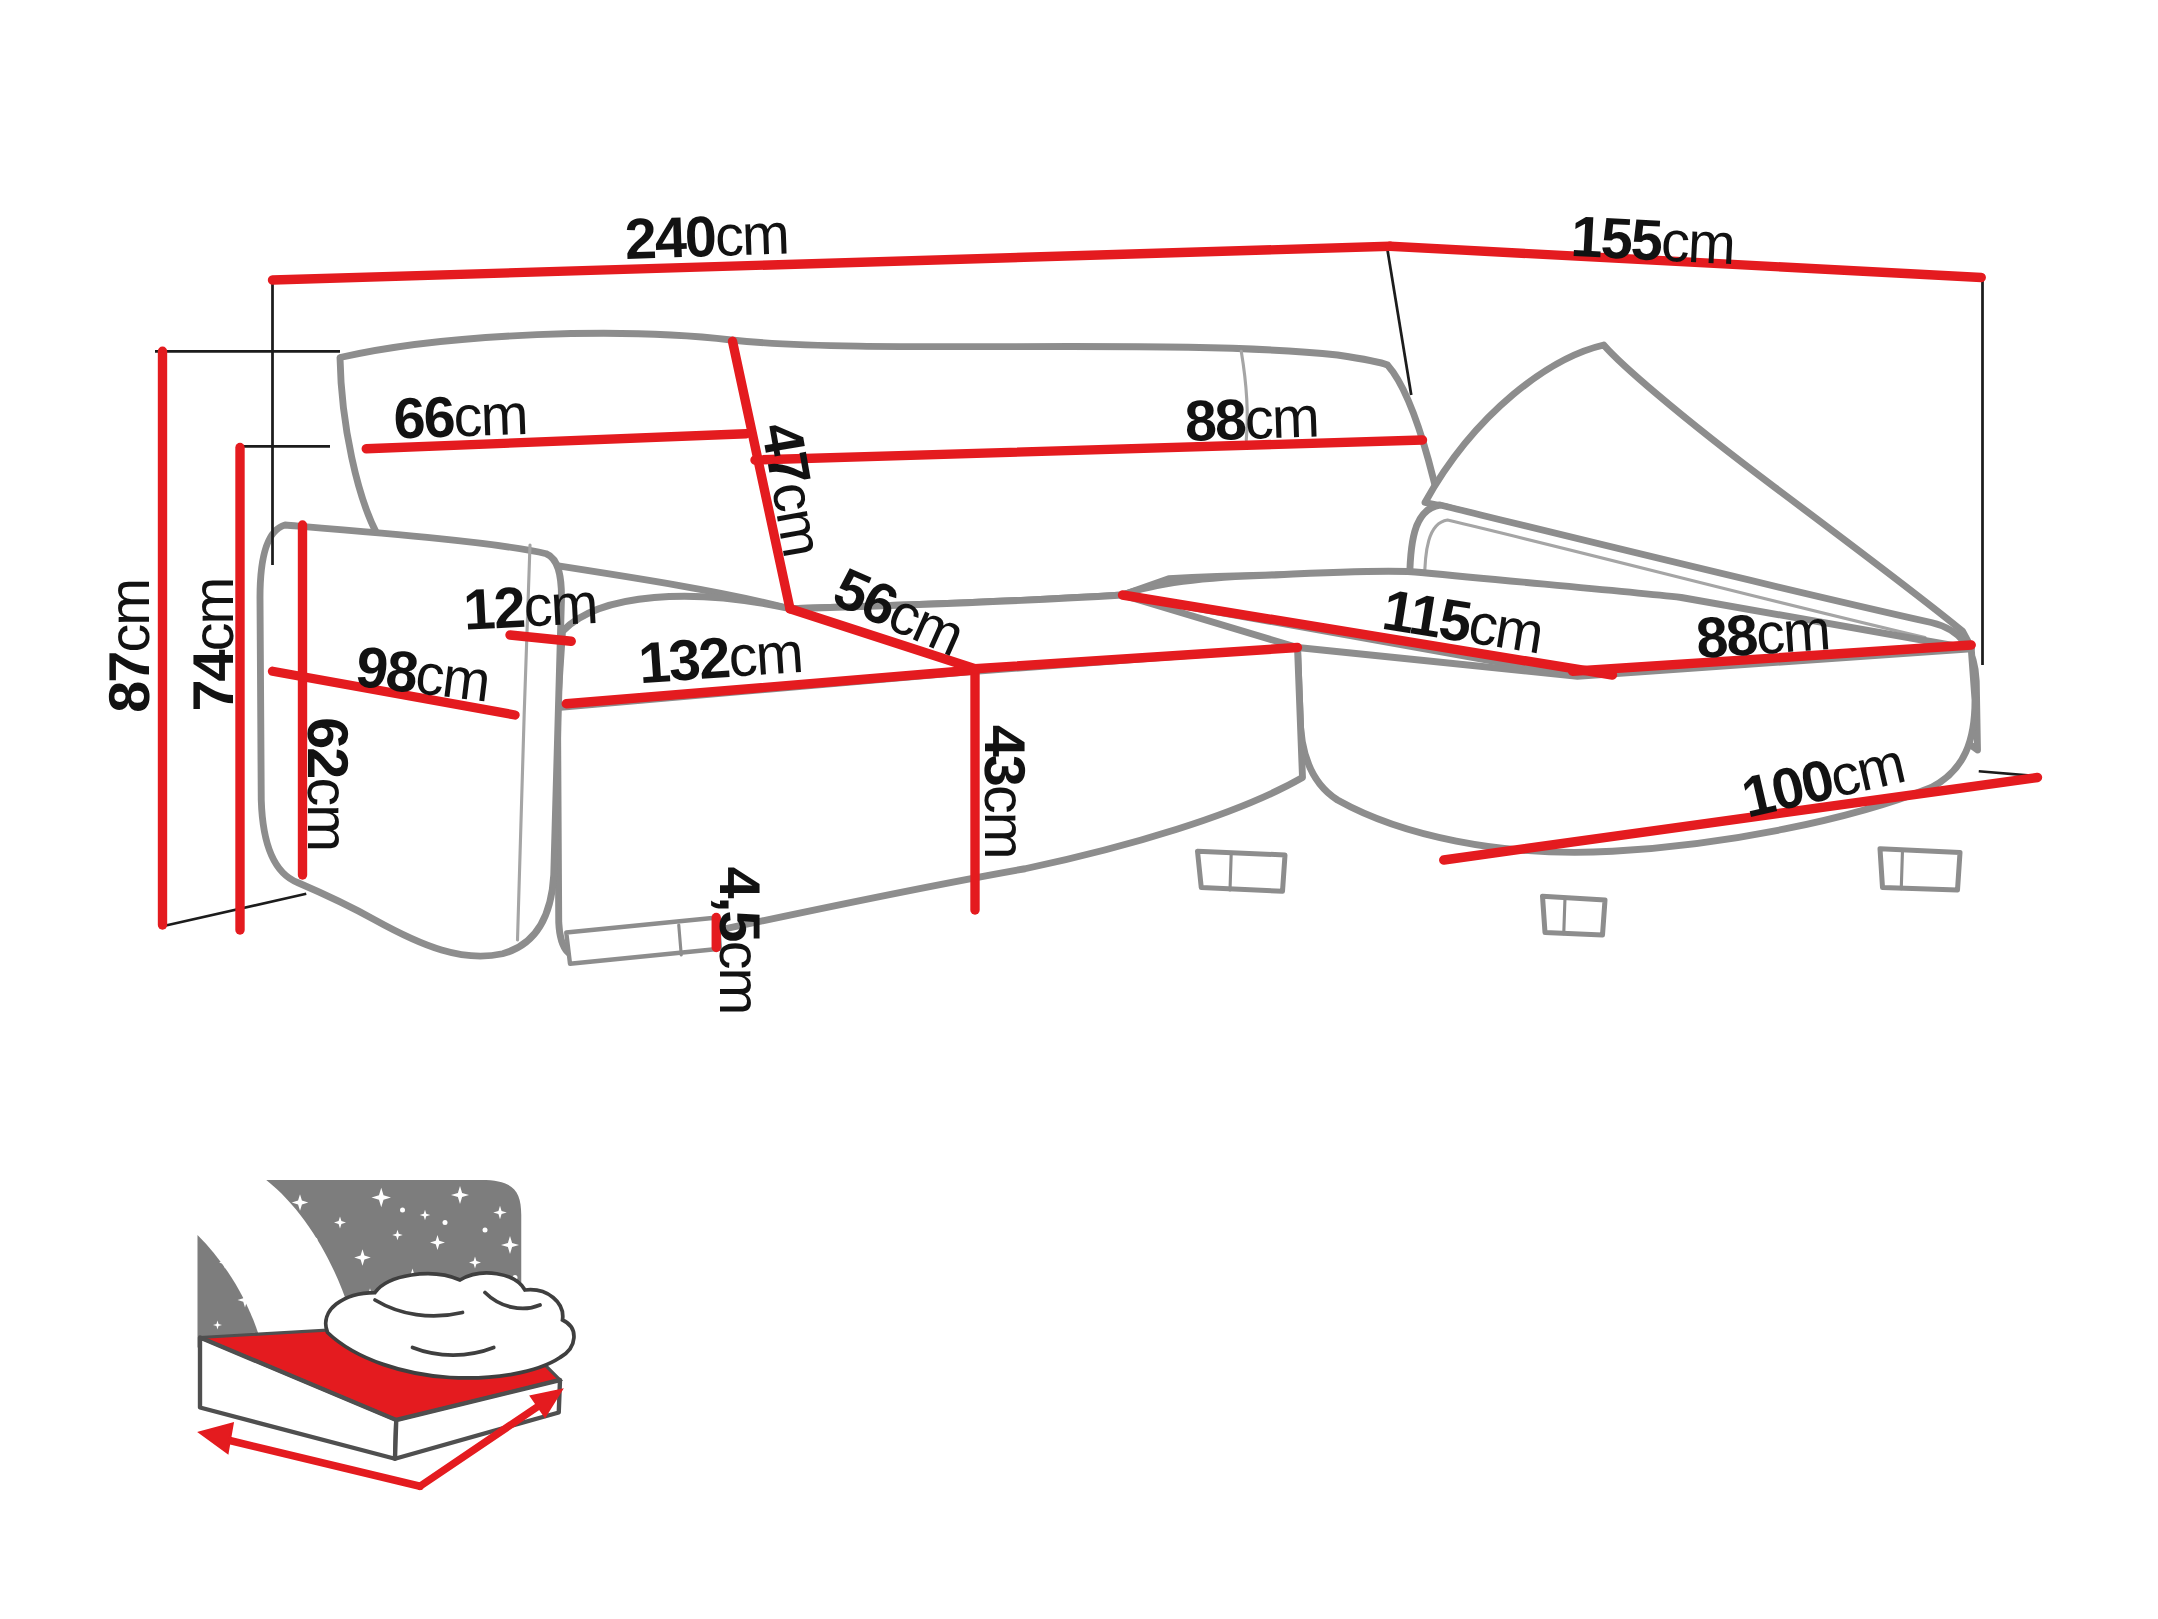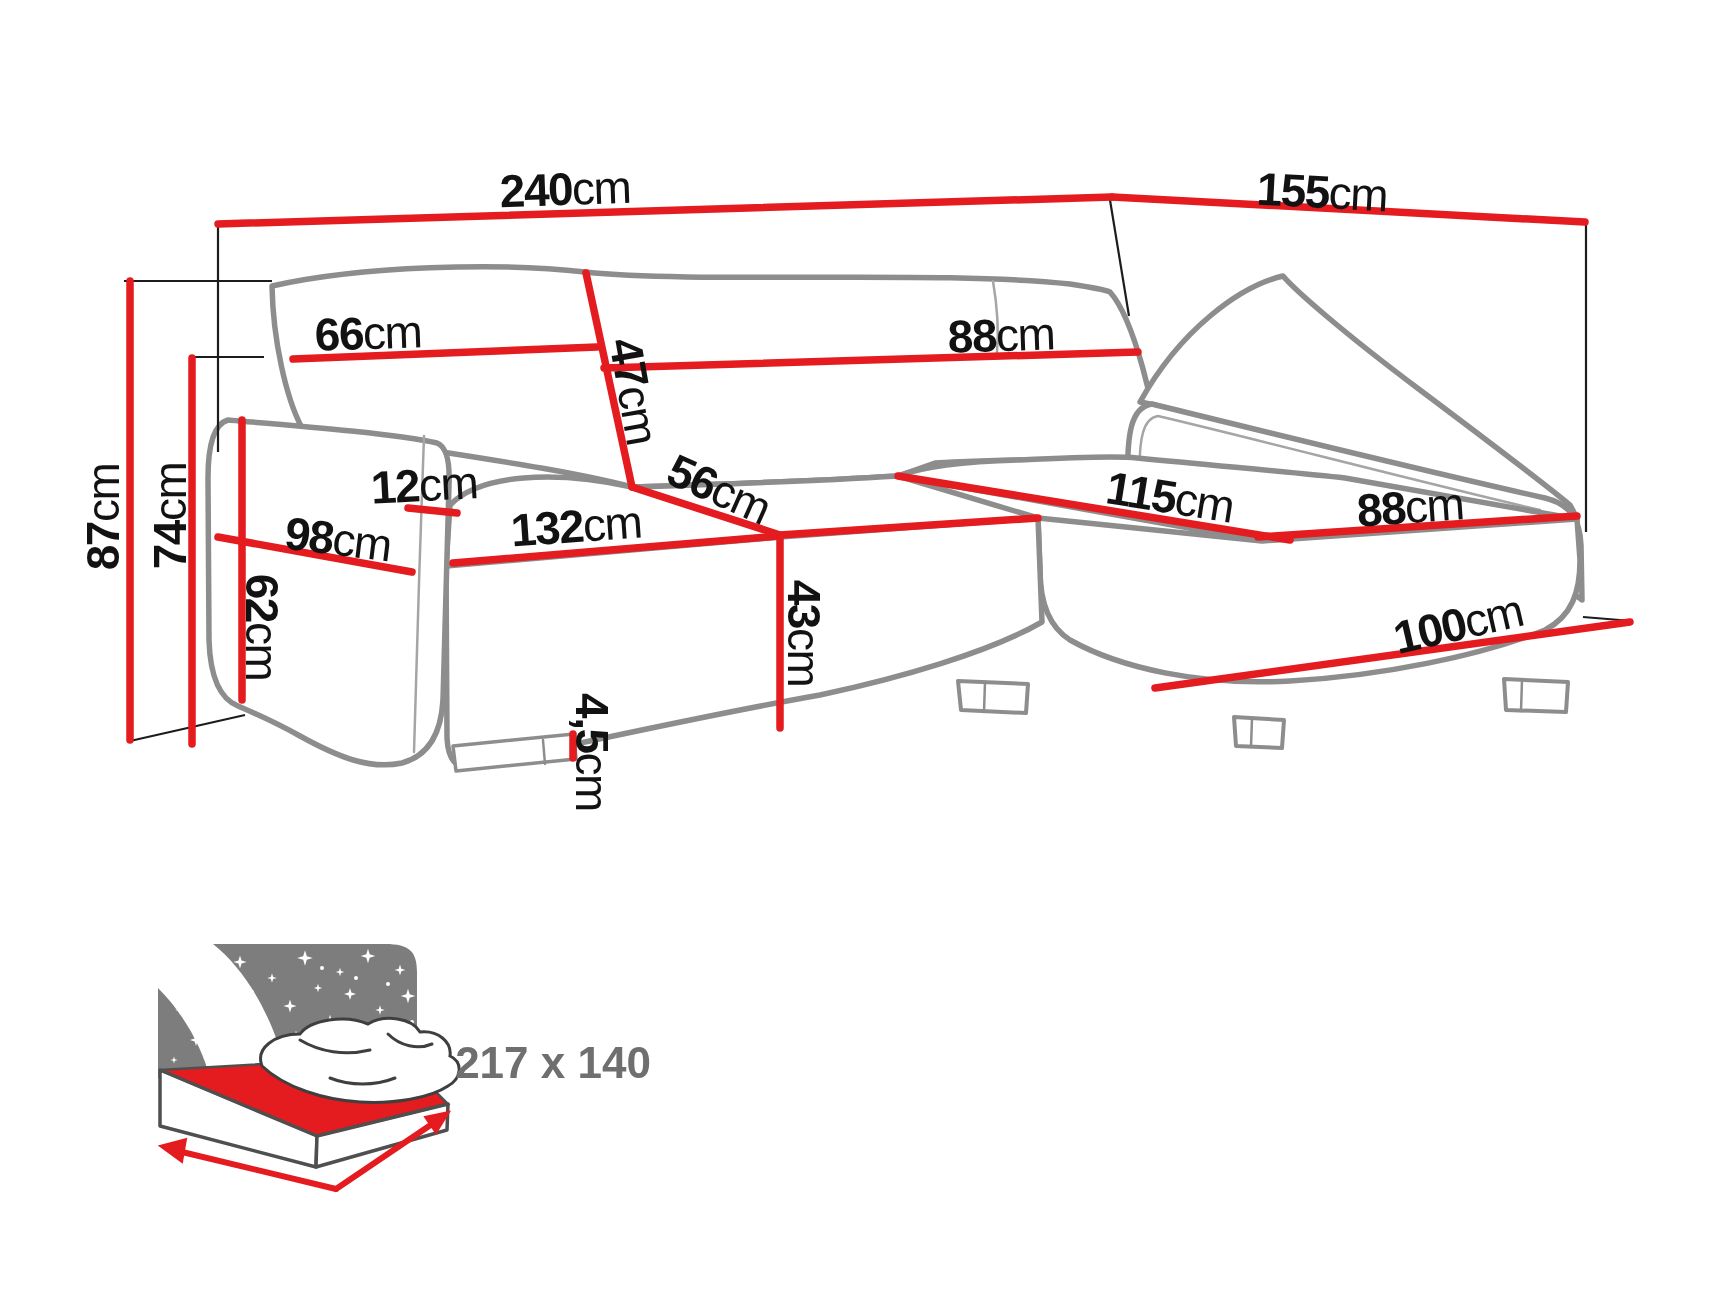--- a/index.html
+++ b/index.html
@@ -256,15 +256,14 @@
       <div class="dim-label" style="left: 338px; top: 539px; --r: 7deg;"><span class="num">98</span><span class="unit">cm</span></div>
       <div class="dim-label" style="left: 576px; top: 526px; --r: -4deg;"><span class="num">132</span><span class="unit">cm</span></div>
       <div class="dim-label" style="left: 719px; top: 489px; --r: 24deg;"><span class="num">56</span><span class="unit">cm</span></div>
       <div class="dim-label" style="left: 804px; top: 633px; --r: 90deg;"><span class="num">43</span><span class="unit">cm</span></div>
       <div class="dim-label" style="left: 592px; top: 752px; --r: 90deg;"><span class="num">4,5</span><span class="unit">cm</span></div>
       <div class="dim-label" style="left: 1170px; top: 497px; --r: 9deg;"><span class="num">115</span><span class="unit">cm</span></div>
       <div class="dim-label" style="left: 1410px; top: 507px; --r: -4deg;"><span class="num">88</span><span class="unit">cm</span></div>
       <div class="dim-label" style="left: 1458px; top: 624px; --r: -13deg;"><span class="num">100</span><span class="unit">cm</span></div>
     </div>
 
-<div class="bed-size">217 x 140</div>
 
 </div>
 
 </body></html>

